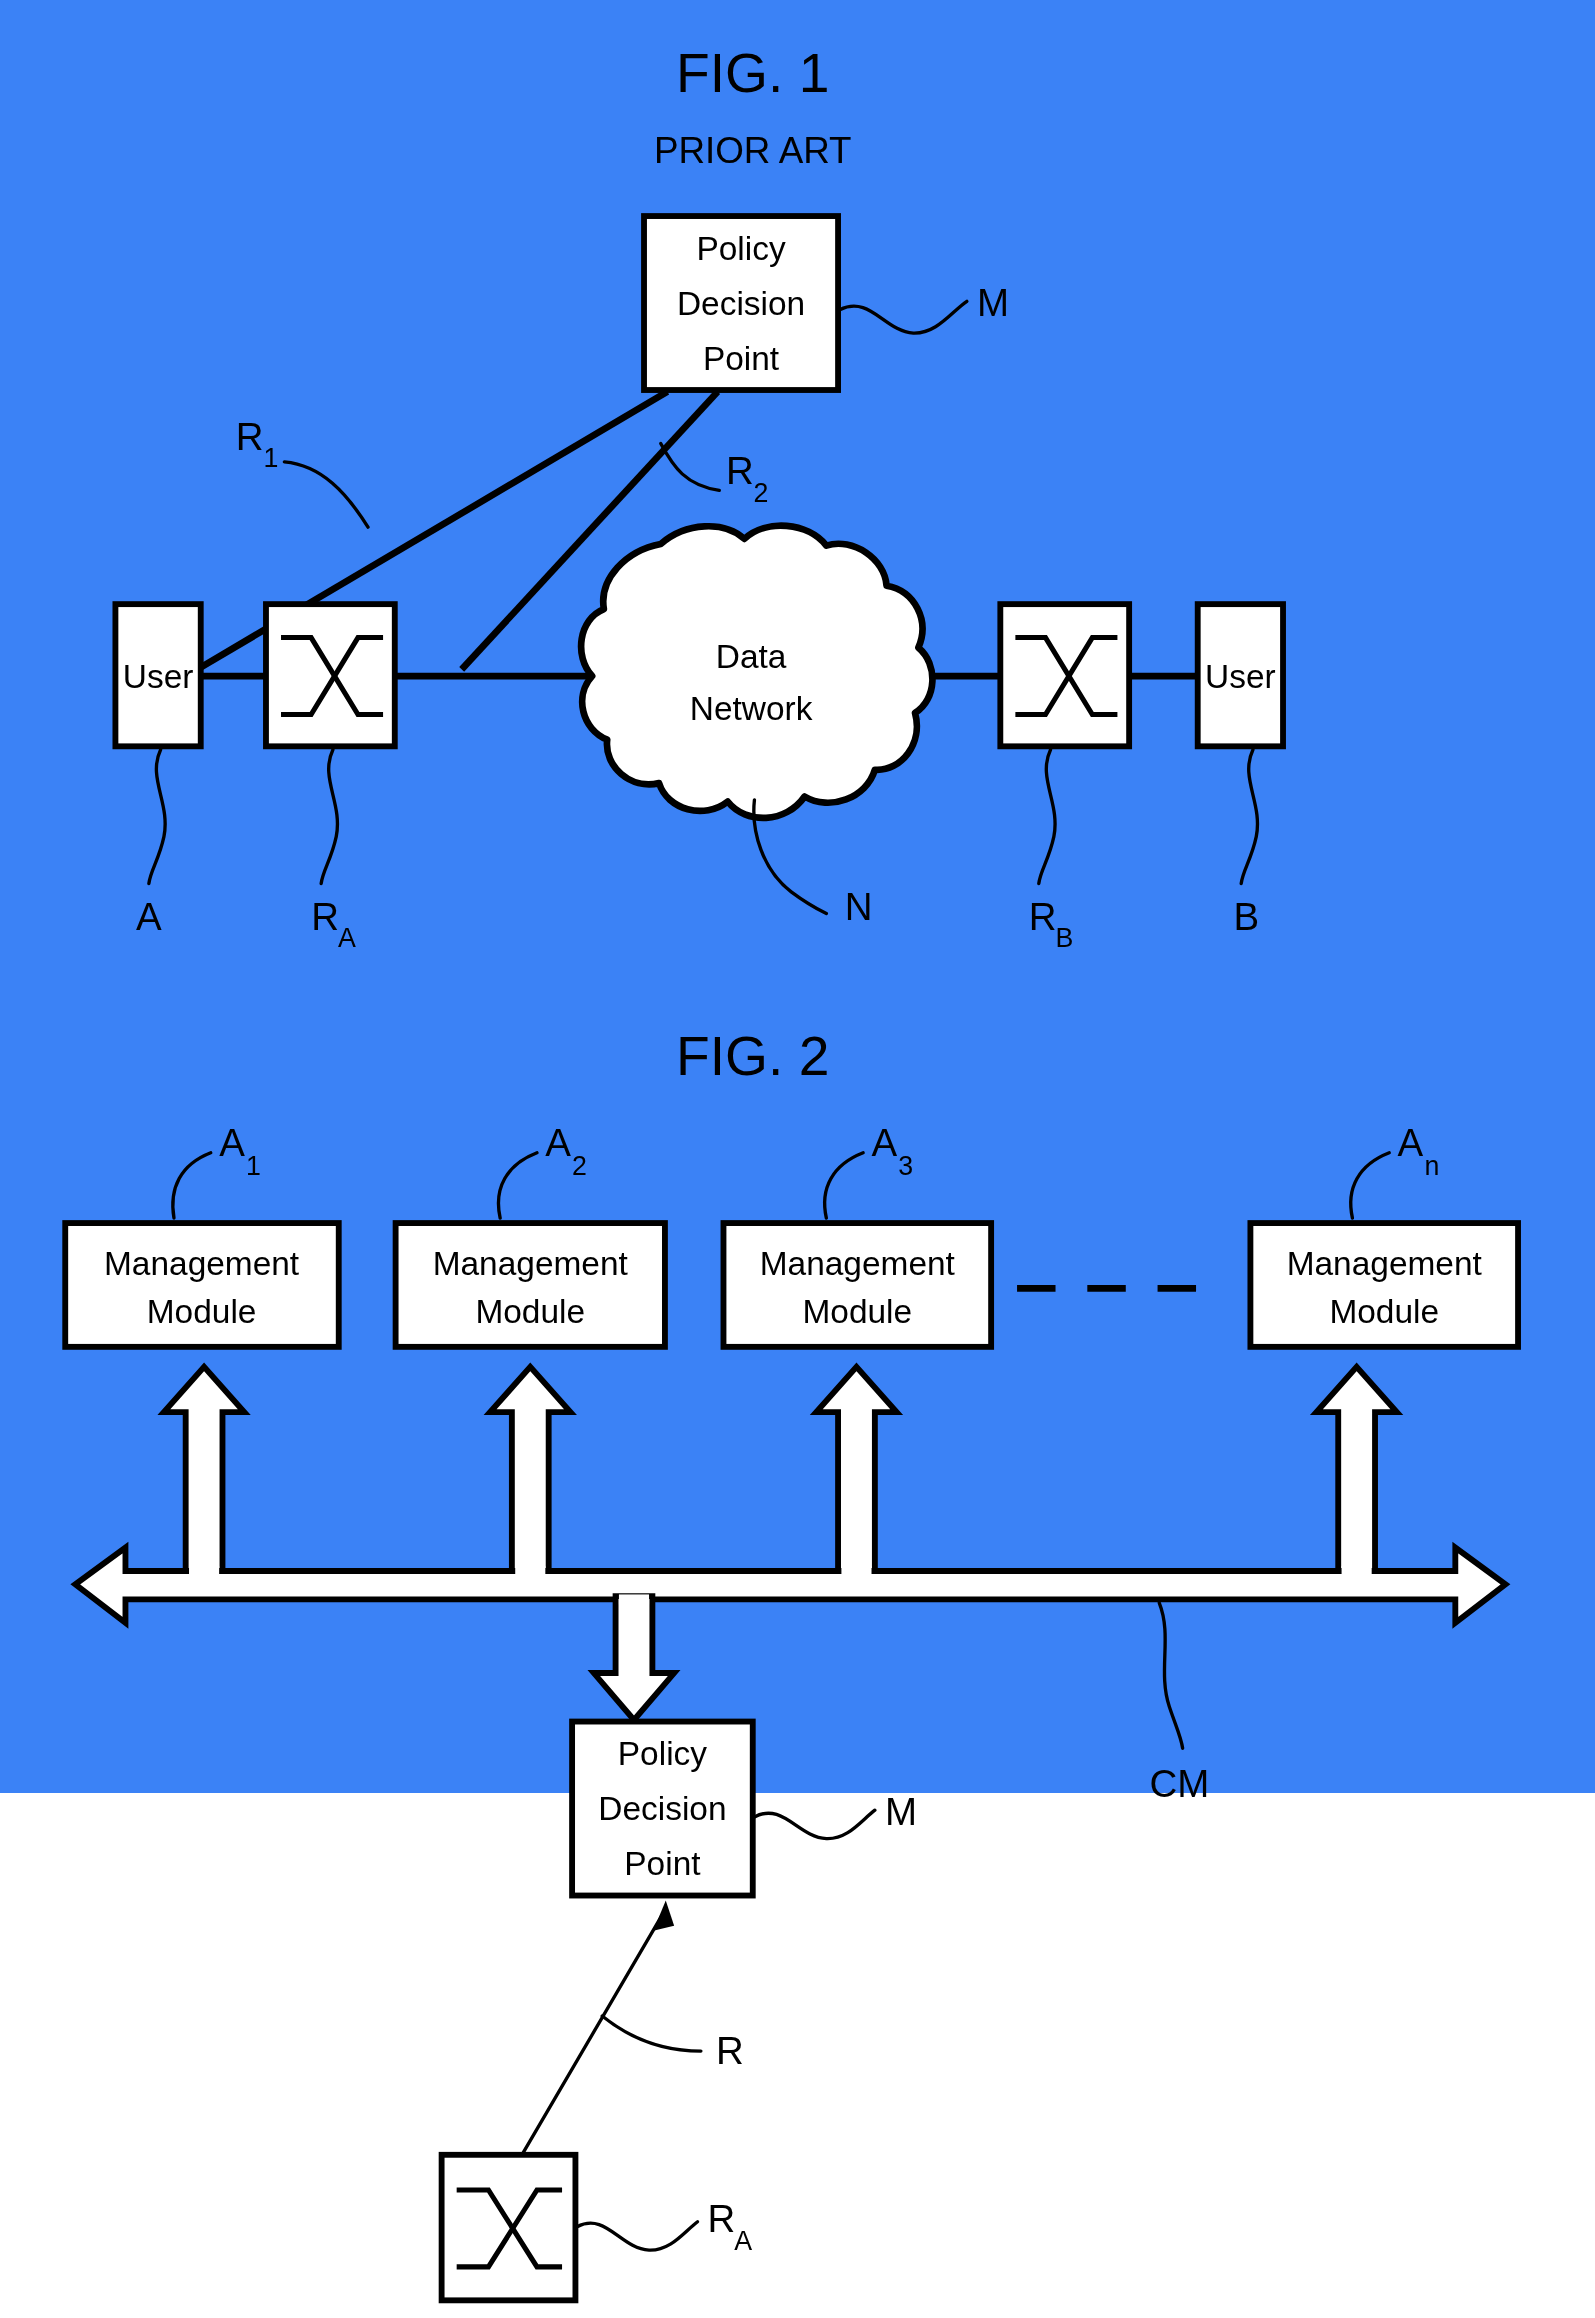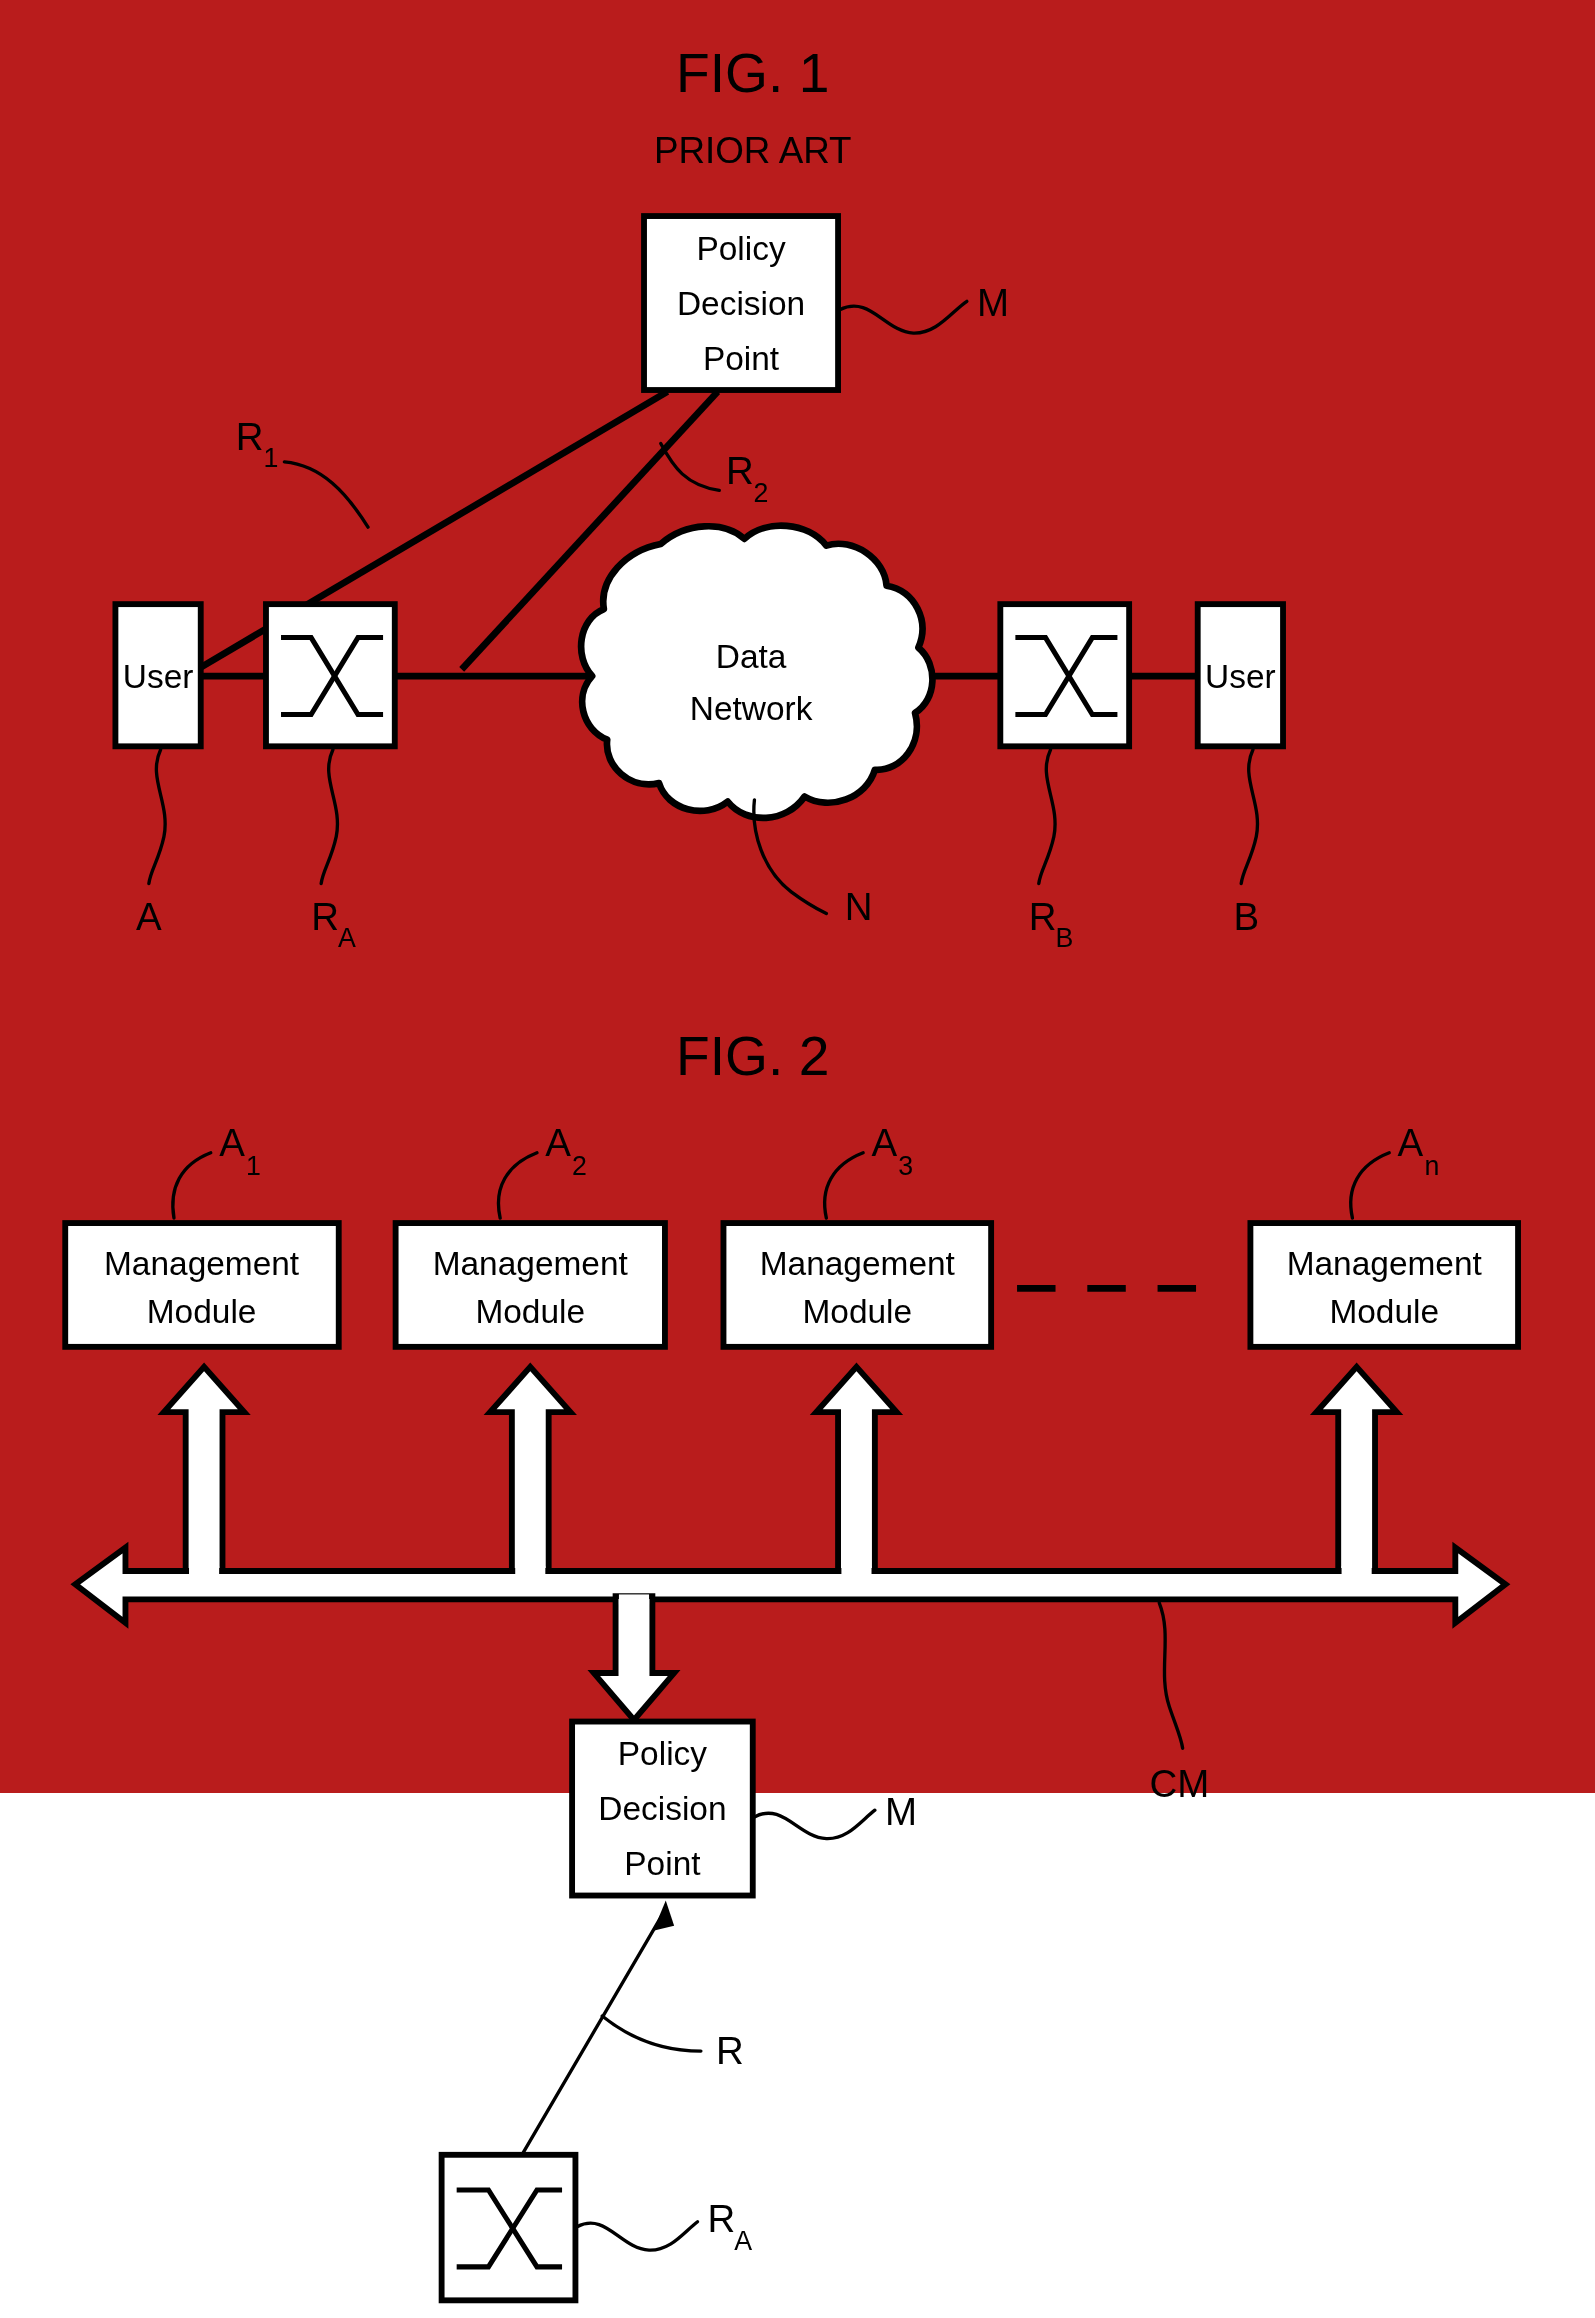--- a/index.html
+++ b/index.html
@@ -11,21 +11,21 @@
     width: 1595px;
     height: 2319px;
     font-family: "Liberation Sans", sans-serif;
     color: #000000;
     overflow: hidden;
   }
   #sheet {
     position: relative;
     width: 1595px;
     height: 1793px;
-    background: #b91c1c;
+    background: #3b82f6;
   }
   svg.figure {
     position: absolute;
     left: 0;
     top: 0;
     width: 1595px;
     height: 2319px;
   }
   .stroke {
     fill: none;

